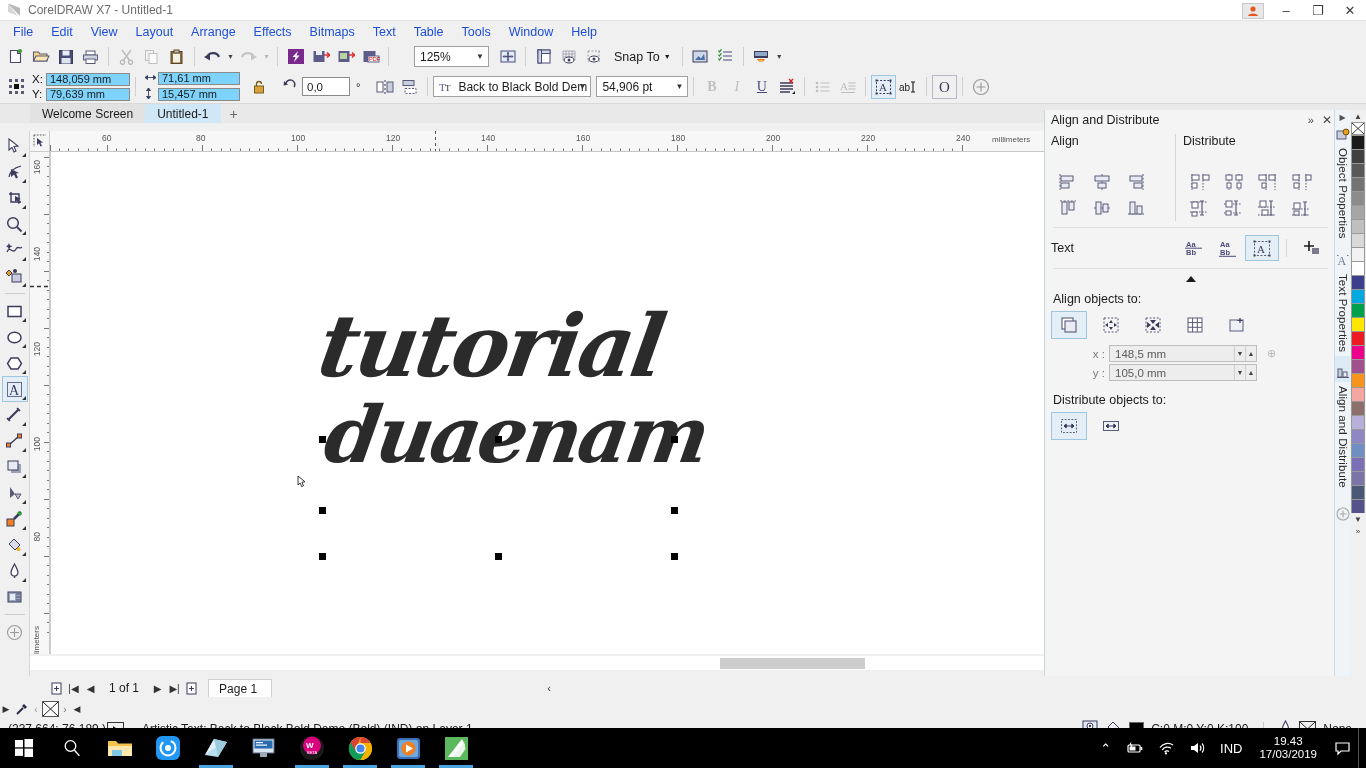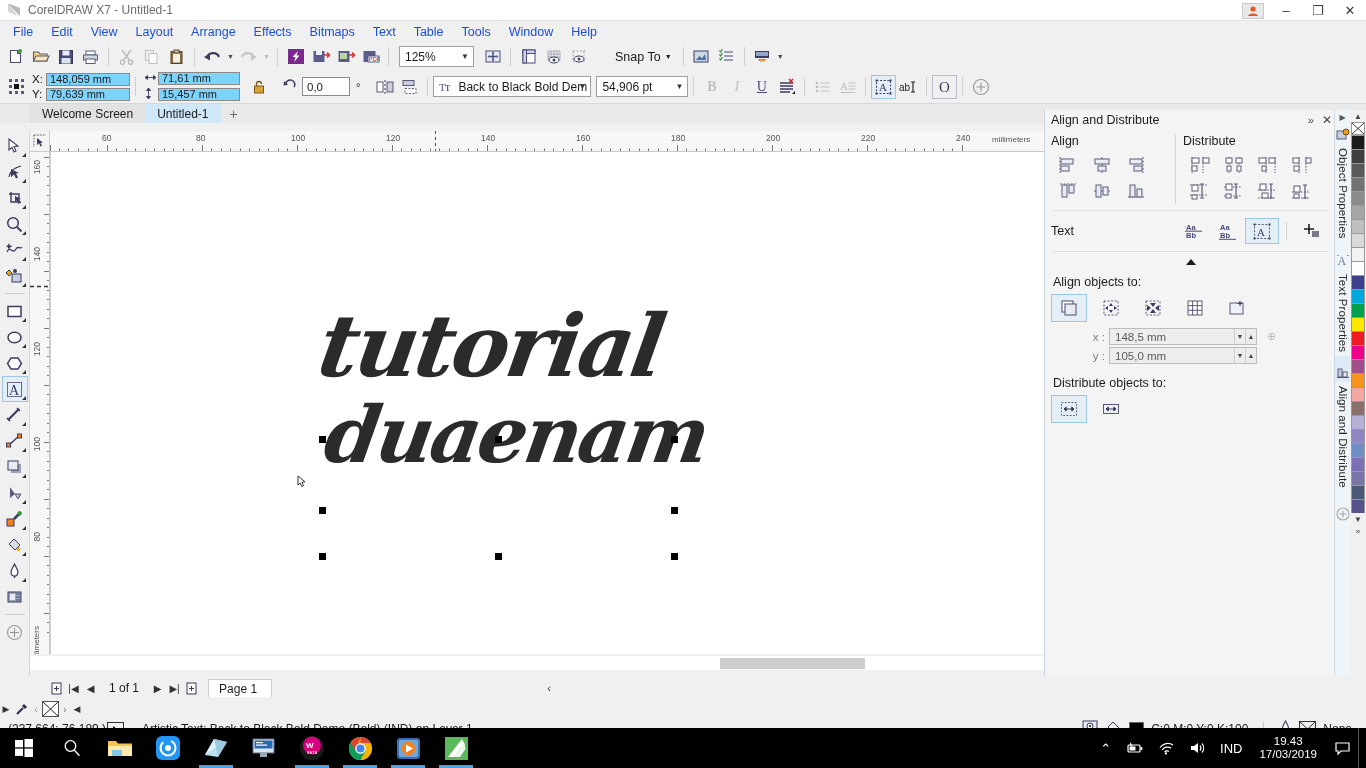--- a/index.html
+++ b/index.html
@@ -89,21 +89,21 @@
   }
   .handle{ position:absolute; width:7px; height:7px; background:#000; }
   .hscroll{ position:absolute; left:0; right:0; bottom:0; height:16px; background:#fff; }
 
   
   .docker{ position:absolute; right:30px; top:110px; width:292px; bottom:92px; background:#f4f4f4; border-left:1px solid #c9d6e0; }
   .docker-title{ height:20px; background:#f4f4f4; display:flex; align-items:center; padding-left:6px; font-size:12.5px; position:relative; }
   .docker-title .acts{ position:absolute; right:4px; top:0; height:20px; display:flex; align-items:center; gap:8px; color:#444; }
   .docker-body{ padding:4px 6px 0 6px; }
   .dk-row{ display:flex; }
-  .dk-col-lbl{ font-size:12.5px; color:#1b1b1b; margin-bottom:4px; }
+  .dk-col-lbl{ font-size:12.5px; color:#1b1b1b; margin-bottom:21px; }
   .abtn{ width:34px; height:26px; display:flex; align-items:center; justify-content:center; border:1px solid transparent; }
   .abtn.sel{ background:#e4eef6; border:1px solid #9ec6e0; }
   .vsep{ width:1px; background:#d5d5d5; margin:0 7px; }
   .hsep{ height:1px; background:#dfdfdf; margin:6px 2px; }
   .sect-lbl{ font-size:12.5px; margin:6px 0 5px 2px; }
   .numfield{ height:17px; border:1px solid #bdbdbd; background:#ededed; display:flex; align-items:center;
              font-size:11.5px; color:#5b5b5b; padding-left:5px; width:148px; position:relative; }
   .spin{ position:absolute; right:0; top:0; width:22px; height:15px; display:flex; }
   .spin div{ width:11px; display:flex; align-items:center; justify-content:center; font-size:7px; color:#444; background:#ededed; border-left:1px solid #cfcfcf;}
   .xy-lbl2{ font-size:11.5px; color:#7a7a7a; width:14px; text-align:right; margin-right:4px; }
@@ -270,21 +270,21 @@
         </svg>
     </div>
     <div class="tbi">
       <svg width="18" height="17" viewBox="0 0 18 17">
           <rect x="1.5" y="3" width="12" height="11" fill="#5c5c8a"></rect>
           <rect x="6" y="8" width="11" height="6" fill="#fff" stroke="#5c5c8a"></rect>
           <text x="7" y="13" font-size="5.5" fill="#c00" font-family="Liberation Sans">PDF</text>
         </svg>
     </div>
     <div class="tb-sep"></div>
-    <div class="combo" style="width:75px; margin-left:5px;">
+    <div class="combo" style="width:75px; margin-left:20px;">
       <span>125%</span>
       <span class="arr">▼</span>
     </div>
     <div class="tbi" style="margin-left:6px">
       <svg width="18" height="17" viewBox="0 0 18 17">
           <rect x="2" y="3" width="14" height="11" fill="#e4ecf5" stroke="#4a4a7a"></rect>
           <path d="M9 5v7M5.5 8.5h7" stroke="#4a4a7a" stroke-width="1.4"></path>
           <polygon points="9,3.5 10.4,5.5 7.6,5.5" fill="#4a4a7a"></polygon>
           <polygon points="9,13.5 10.4,11.5 7.6,11.5" fill="#4a4a7a"></polygon>
           <polygon points="3.5,8.5 5.5,7.1 5.5,9.9" fill="#4a4a7a"></polygon>
@@ -310,21 +310,21 @@
     </div>
     <div class="tbi">
       <svg width="18" height="17" viewBox="0 0 18 17">
           <g stroke="#8a8a9a" stroke-width="0.8" stroke-dasharray="2 1.5">
             <path d="M3 3v11M14 3v11M3 3h12M3 13h12"></path>
           </g>
           <ellipse cx="9" cy="11" rx="5" ry="3" fill="#fff" stroke="#3b3b5e"></ellipse>
           <circle cx="9" cy="11" r="1.5" fill="#3b3b5e"></circle>
         </svg>
     </div>
-    <div class="txtbtn" style="margin-left:18px">
+    <div class="txtbtn" style="margin-left:2px">
       <span>Snap To</span>
       <span style="font-size:7px">▼</span>
     </div>
     <div class="tb-sep"></div>
     <div class="tbi">
       <svg width="18" height="17" viewBox="0 0 18 17">
           <rect x="2" y="3" width="14" height="11" fill="#cfd8e6" stroke="#3b3b5e"></rect>
           <path d="M4 12 l3.5-4 2.5 2.5 3-4.5 1 6z" fill="#4a6fa5"></path>
         </svg>
     </div>

